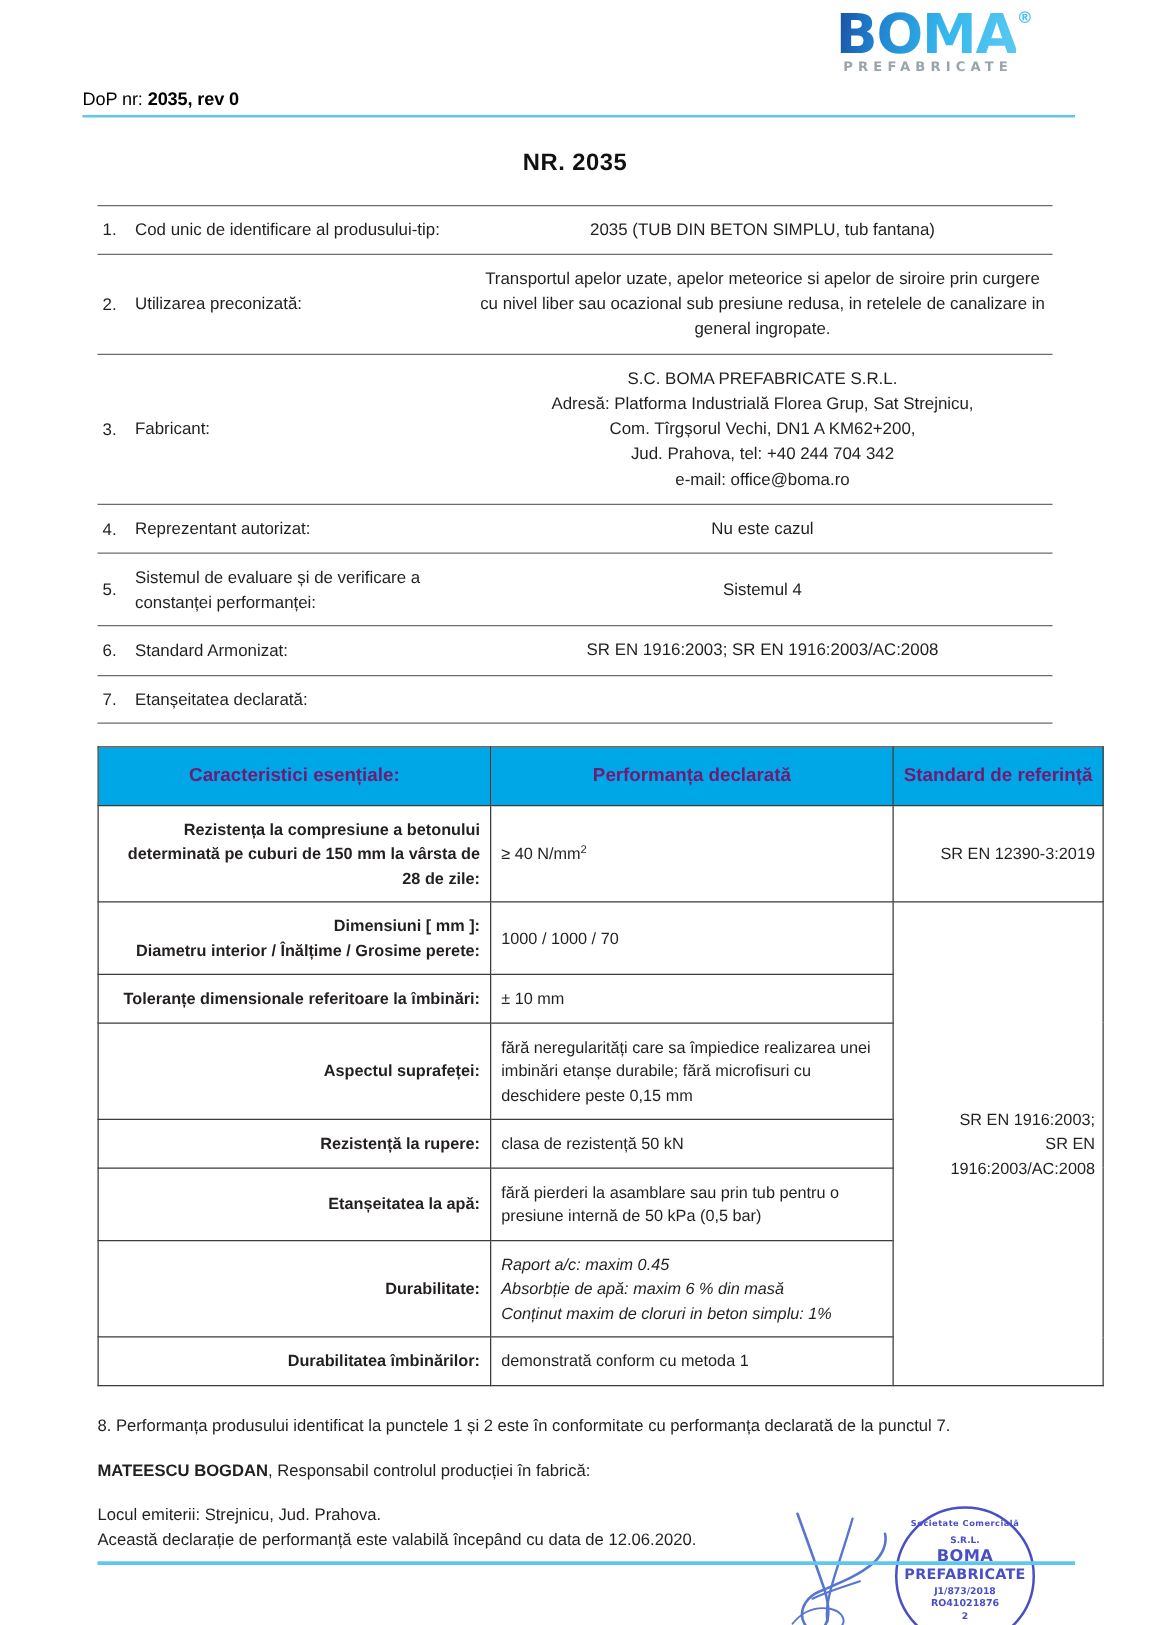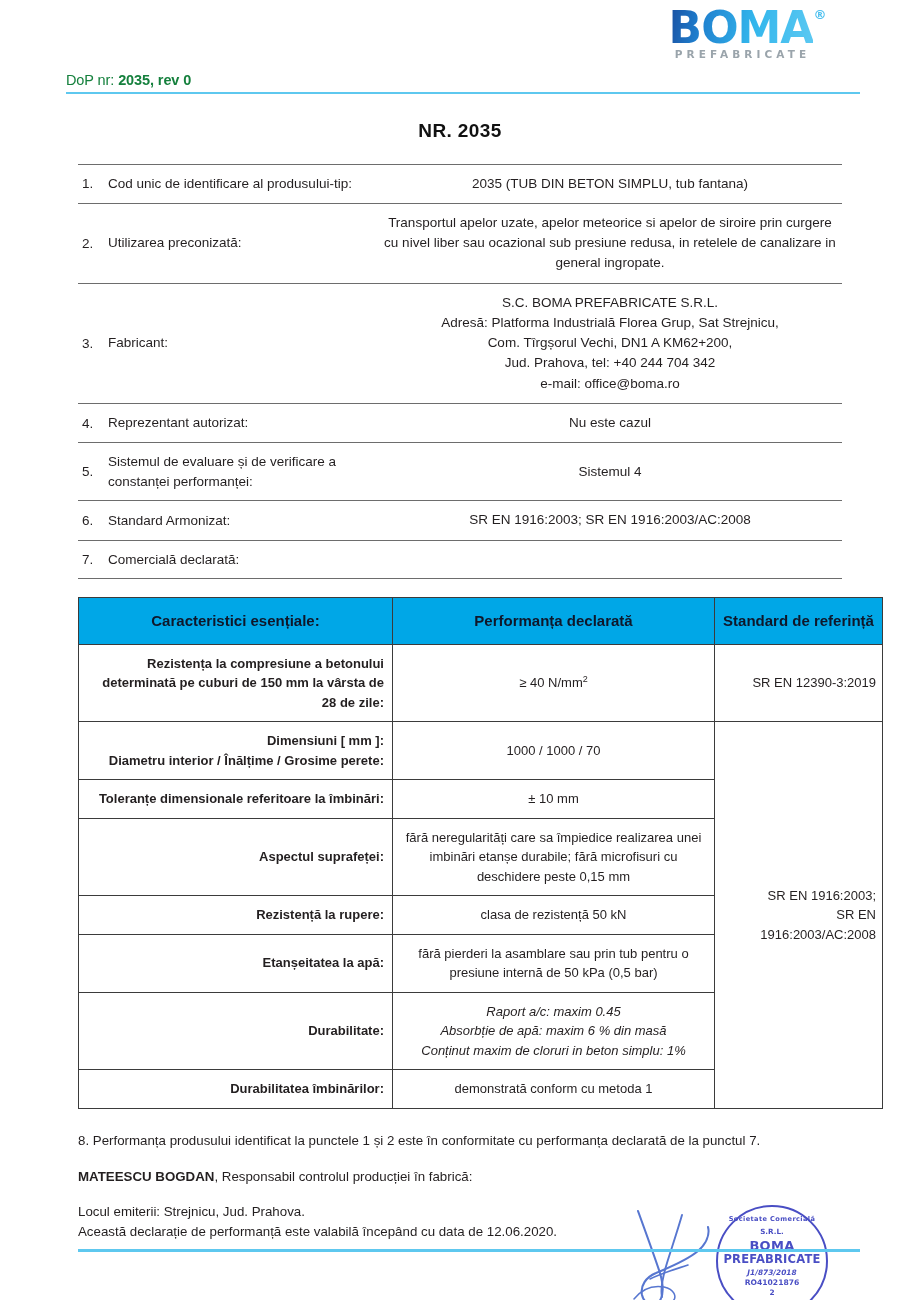--- a/index.html
+++ b/index.html
@@ -60,21 +60,21 @@
     margin-top: -2px;
     margin-left: 3px;
     font-family: "DejaVu Sans", sans-serif;
   }
   .dop-line {
     position: absolute;
     left: 6px;
     bottom: 12px;
     font-size: 14.5px;
     font-weight: bold;
-    color: #15803d;
+    color: #000000;
     letter-spacing: -0.1px;
   }
   .dop-line .lbl { font-weight: normal; }
   .rule-top {
     position: absolute;
     left: 6px; right: 0; bottom: 6px;
     height: 2.5px;
     background: #5ec8ef;
   }
 
@@ -129,40 +129,40 @@
     border-collapse: collapse;
     width: 764px;
     table-layout: fixed;
   }
   .perf-table th, .perf-table td {
     border: 1.4px solid #3b3b3b;
     vertical-align: middle;
   }
   .perf-table thead th {
     background: #00a7e7;
-    color: #0f172a;
+    color: #701a75;
     font-size: 15px;
     font-weight: bold;
     text-align: center;
     padding: 13px 6px;
     line-height: 1.3;
     border-color: #3b3b3b;
   }
   .perf-table td.c1 {
     font-size: 13px;
     padding: 9px 8px;
     line-height: 1.5;
     text-align: right;
     font-weight: bold;
   }
   .perf-table td.c2 {
     font-size: 13px;
     padding: 9px 8px;
     line-height: 1.5;
-    text-align: center;
+    text-align: left;
   }
   .perf-table td.c3 {
     font-size: 13px;
     padding: 9px 6px;
     line-height: 1.5;
     text-align: right;
   }
   .col1 { width: 314px; }
   .col2 { width: 322px; }
   .col3 { width: 168px; }
@@ -222,21 +222,21 @@
   .stamp .nm1 {
     position: absolute; top: 29px; left: 0; right: 0;
     font-size: 13px; font-weight: bold; letter-spacing: 0.3px;
   }
   .stamp .nm2 {
     position: absolute; top: 44px; left: 0; right: 0;
     font-size: 11.5px; font-weight: bold; letter-spacing: 0.2px;
   }
   .stamp .reg1 {
     position: absolute; top: 60px; left: 0; right: 0;
-    font-size: 7.4px; font-weight: bold; font-style: italic;
+    font-size: 7.4px; font-weight: bold;
   }
   .stamp .reg2 {
     position: absolute; top: 70px; left: 0; right: 0;
     font-size: 7.6px; font-weight: bold;
   }
   .stamp .reg3 {
     position: absolute; top: 80px; left: 0; right: 0;
     font-size: 7.4px; font-weight: bold;
   }
 
@@ -300,21 +300,21 @@
         <div class="item-label">Sistemul de evaluare și de verificare a constanței performanței:</div>
         <div class="item-value" style="white-space: pre-line;">Sistemul 4</div>
       </div>
       <div class="item-row">
         <div class="item-no">6.</div>
         <div class="item-label">Standard Armonizat:</div>
         <div class="item-value" style="white-space: pre-line;">SR EN 1916:2003; SR EN 1916:2003/AC:2008</div>
       </div>
       <div class="item-row no-value">
         <div class="item-no">7.</div>
-        <div class="item-label">Comercială declarată:</div>
+        <div class="item-label">Etanșeitatea declarată:</div>
         <div class="item-value" style="white-space: pre-line;"></div>
       </div>
     </div>
 
   <table class="perf-table">
     <colgroup>
       <col class="col1">
         <col class="col2">
         <col class="col3">
     </colgroup>

